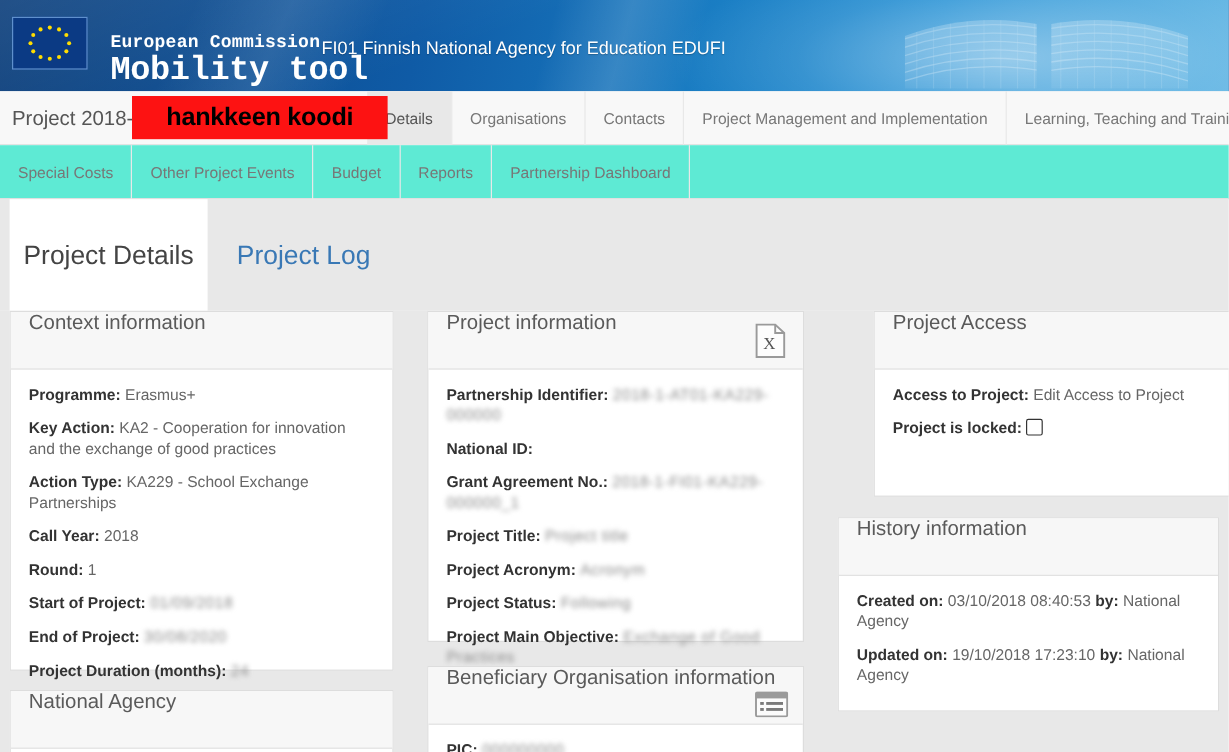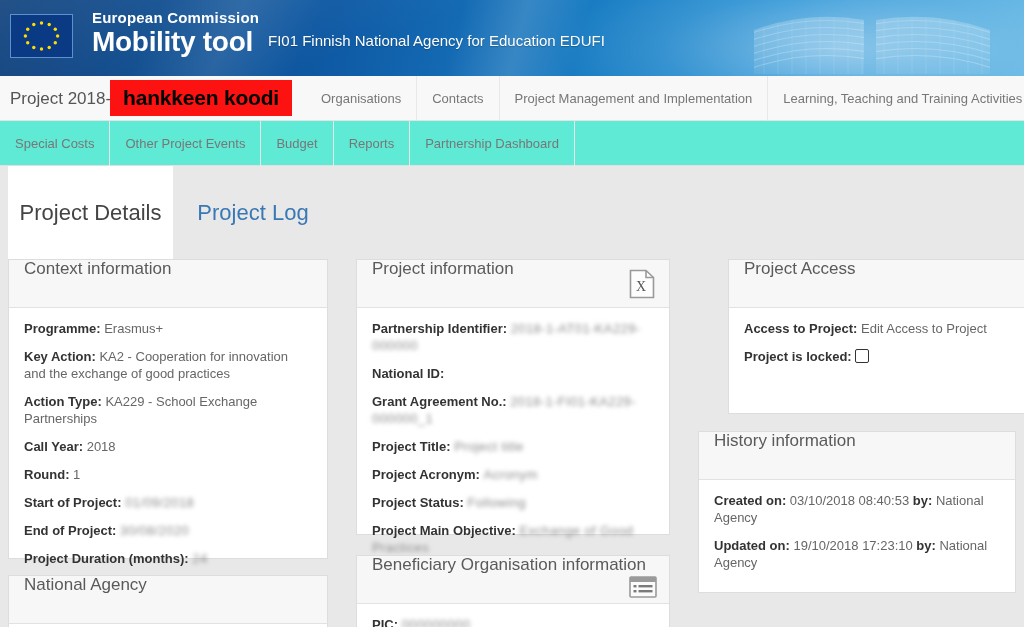--- a/index.html
+++ b/index.html
@@ -34,41 +34,41 @@
   }
   
   .building{position:absolute;right:26px;top:4px;width:250px;height:70px;opacity:.5;pointer-events:none;}
 
   .eu-flag{
     position:absolute;left:10px;top:14px;width:63px;height:44px;
     background:#0b3a84;border:1px solid #5f90cd;box-sizing:border-box;
   }
   .eu-flag svg{display:block;}
 
-  .brand{position:absolute;left:92px;top:10px;color:#fff;line-height:1;}
+  .brand{position:absolute;left:92px;top:28px;color:#fff;line-height:1;font-family:Liberation Mono, monospace;}
   .brand .line1{font-size:15px;font-weight:bold;letter-spacing:.2px;}
   .brand .line2{font-size:28px;font-weight:bold;letter-spacing:-.3px;margin-top:3px;}
   .agency{
     position:absolute;left:268px;top:32px;color:#fff;
     font-size:15px;font-weight:normal;white-space:nowrap;
     text-shadow:0 1px 1px rgba(0,0,0,.25);
   }
 
   
   .navbar{
     position:relative;width:1024px;height:45px;
     background:#f8f8f8;border-bottom:1px solid #e3e3e3;
     box-sizing:border-box;
   }
   .proj-label{
     position:absolute;left:10px;top:0;height:45px;line-height:45px;
     font-size:17px;color:#555;white-space:nowrap;
   }
   .redaction{
-    position:absolute;left:110px;top:80px;width:182px;height:36px;
+    position:absolute;left:110px;top:80px;width:213px;height:36px;
     background:#fd1212;z-index:40;
     display:flex;align-items:center;justify-content:center;
   }
   .redaction span{
     font-family:"Liberation Sans", sans-serif;
     font-size:21px;font-weight:bold;color:#000;letter-spacing:-.2px;white-space:nowrap;
   }
   .navtabs{position:absolute;left:306px;top:0;display:flex;height:45px;}
   .navtabs .tab{
     height:45px;line-height:45px;padding:0 15px;
@@ -225,20 +225,21 @@
     <div class="line1">European Commission</div>
     <div class="line2">Mobility tool</div>
   </div>
 
   <div class="agency">FI01 Finnish National Agency for Education EDUFI</div>
 </div>
 
 <div class="navbar">
   <div class="proj-label">Project 2018-1</div>
   <div class="navtabs">
+    <div class="tab active">Details</div>
     <div class="tab">Organisations</div>
     <div class="tab">Contacts</div>
     <div class="tab">Project Management and Implementation</div>
     <div class="tab">Learning, Teaching and Training Activities</div>
   </div>
 </div>
 
 <div class="redaction">
   <span>hankkeen koodi</span>
 </div>

